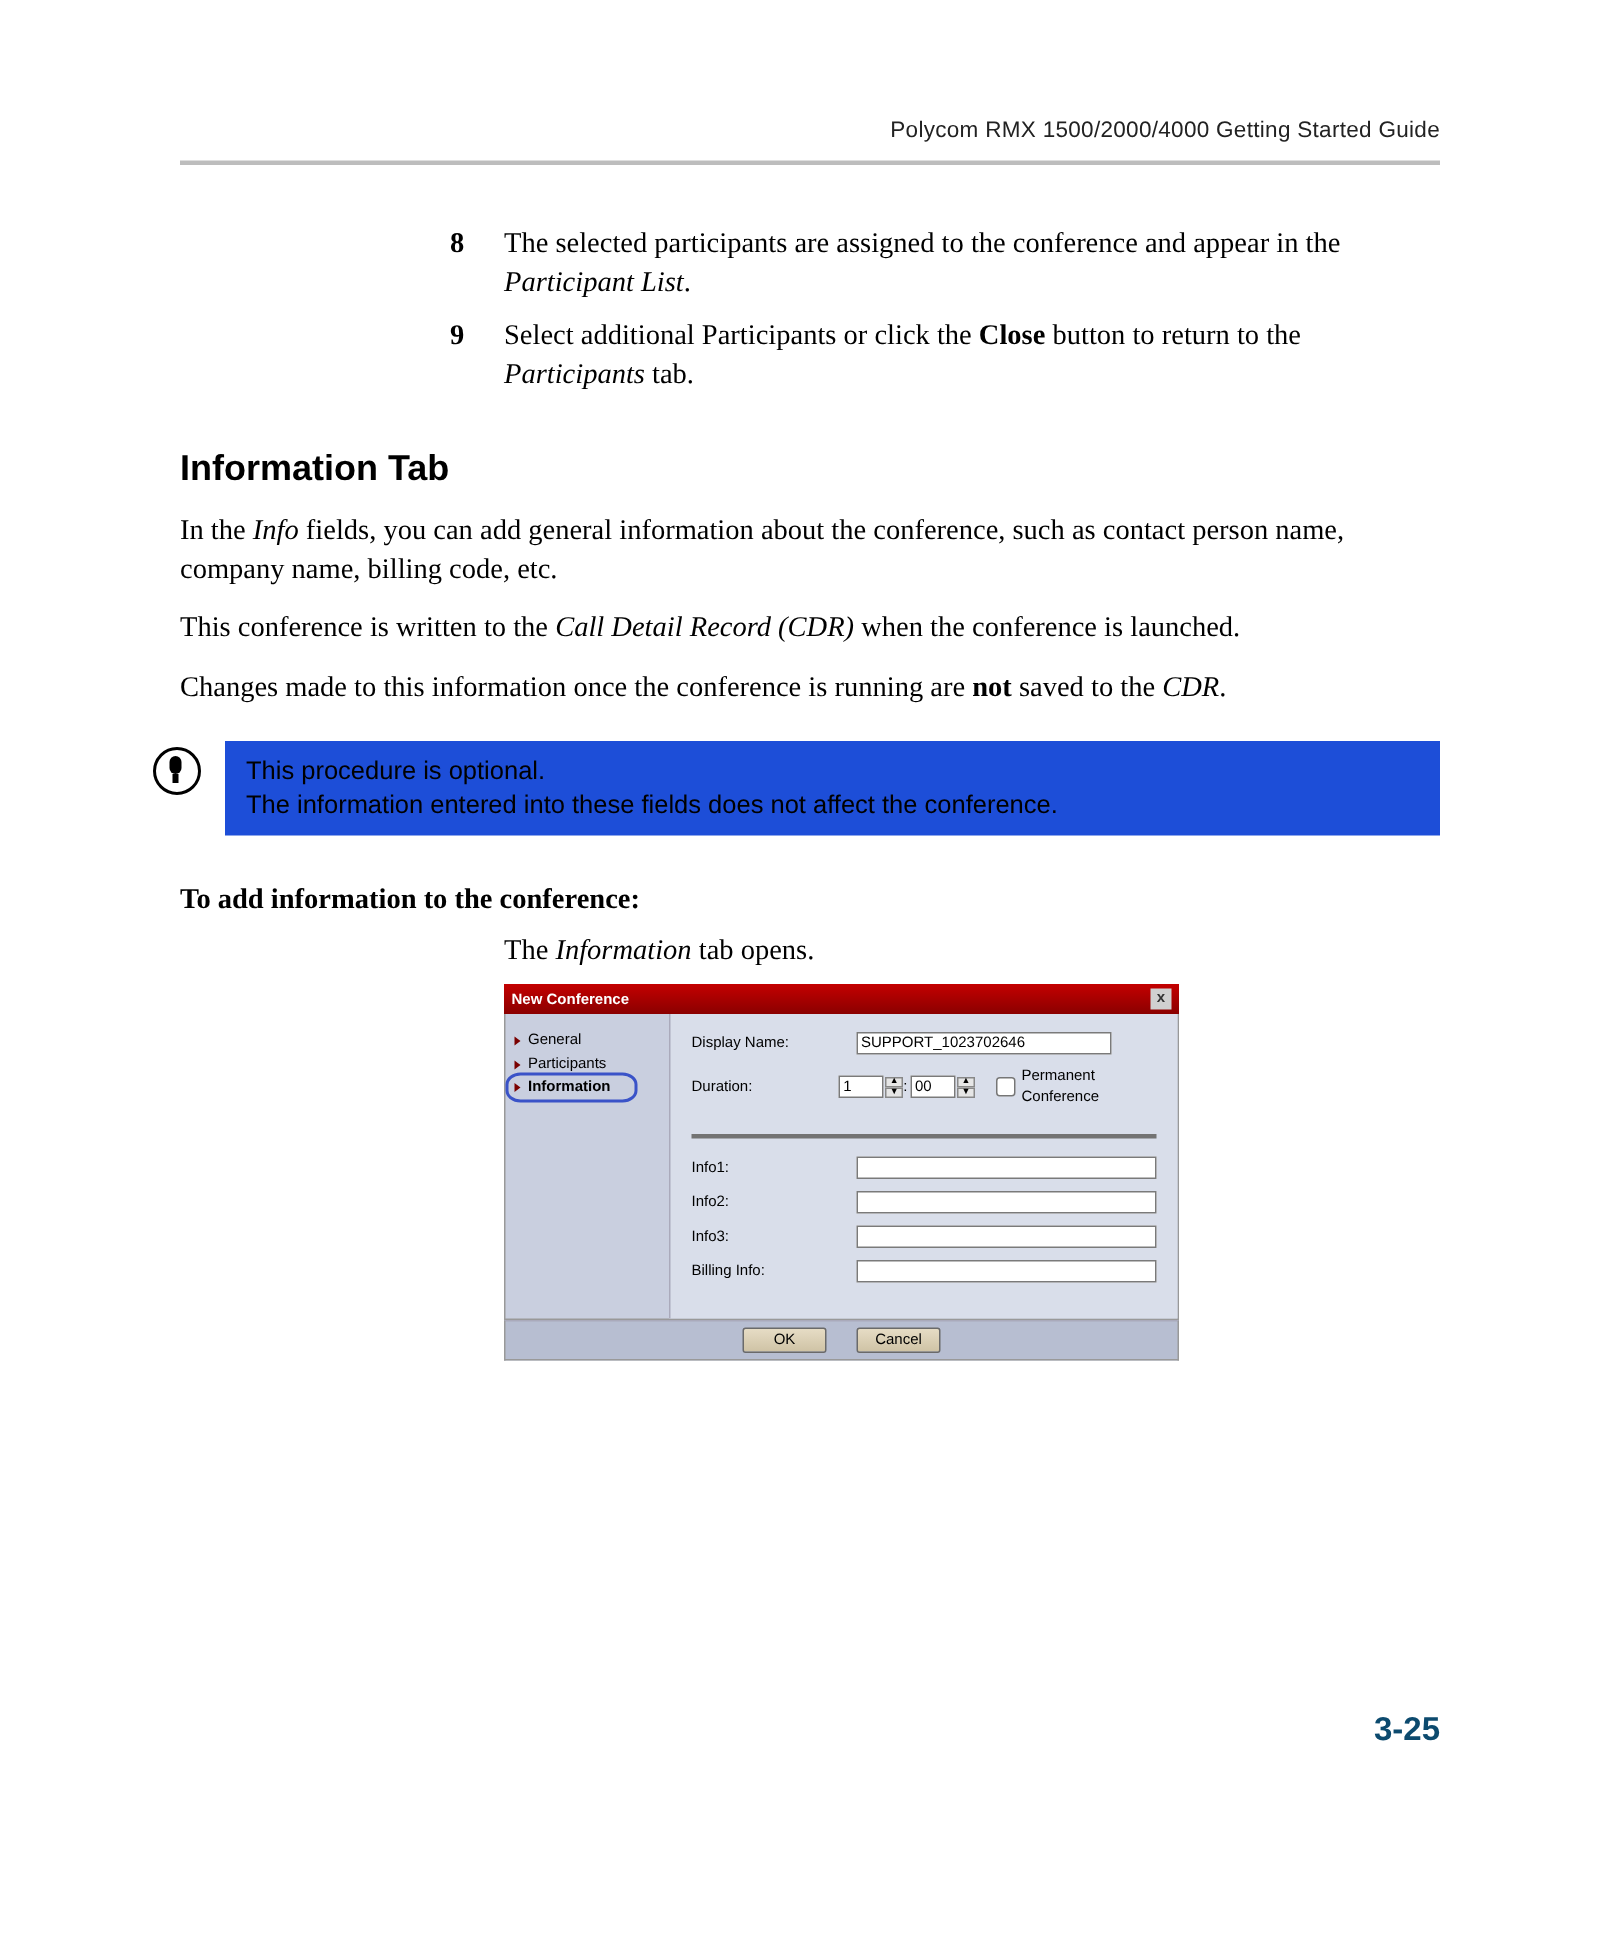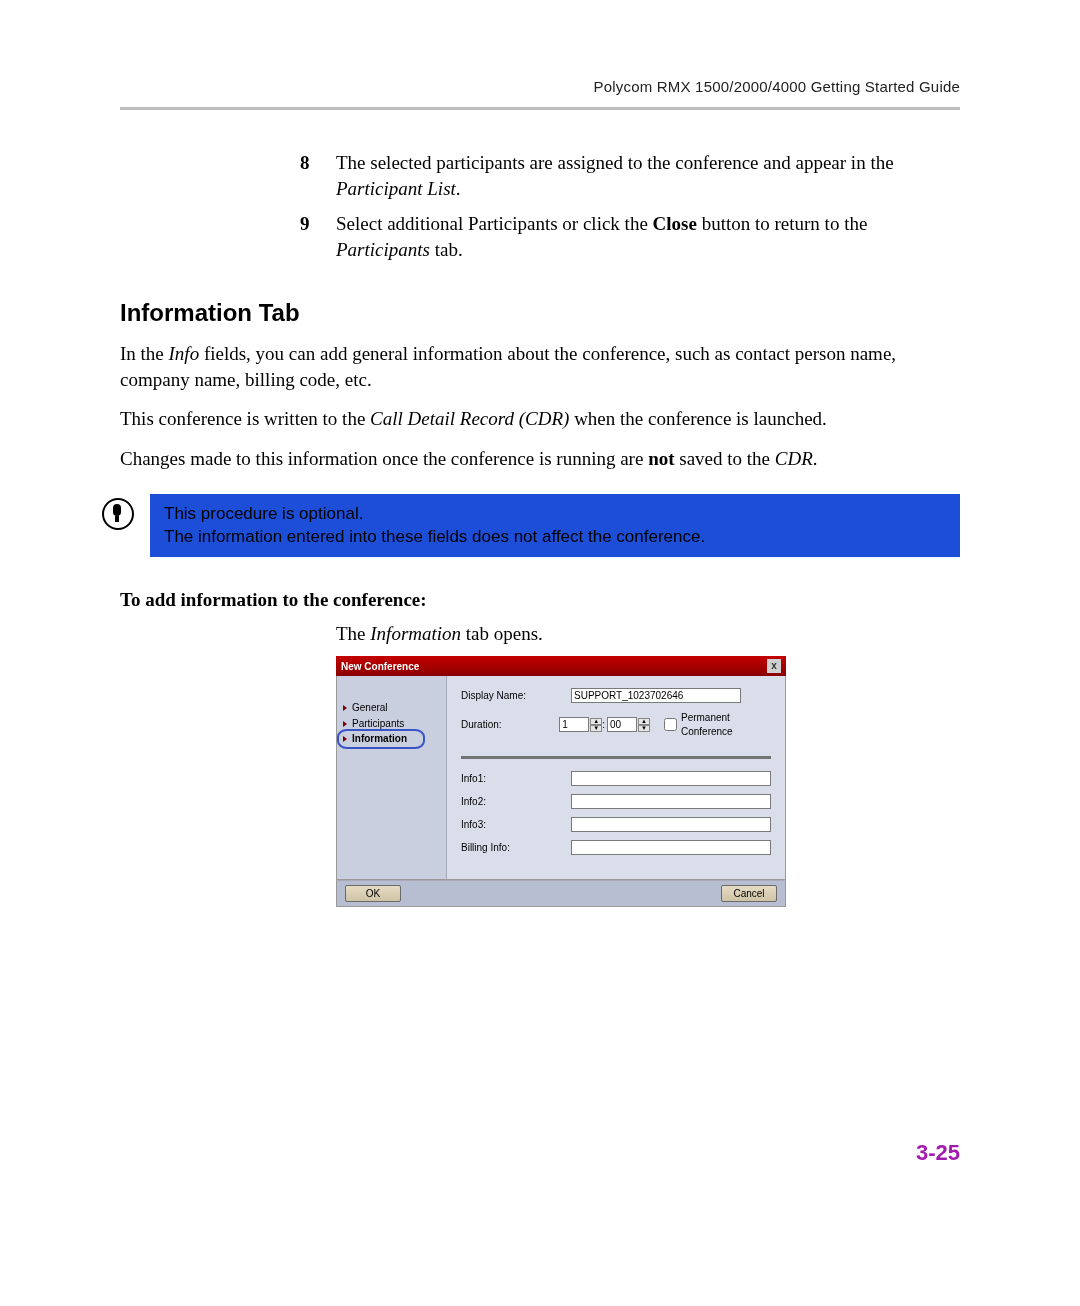--- a/index.html
+++ b/index.html
@@ -138,21 +138,20 @@
   }
   .dialog-body {
     display: flex;
     background: #c9cfdf;
     border: 1px solid #999;
     border-top: none;
   }
   .dialog-side {
     width: 110px;
     padding: 10px 6px;
-    margin-top: 14px;
   }
   .side-item {
     display: flex;
     align-items: center;
     font-size: 10px;
     color: #000;
     padding: 1px 0;
   }
   .side-arrow {
     width: 0; height: 0;
@@ -232,41 +231,41 @@
     display: inline-flex;
     align-items: center;
   }
   .chk input { margin-right: 4px; }
   .info-in { width: 200px; }
   .dialog-buttons {
     background: #b7bed1;
     border: 1px solid #999;
     border-top: 1px solid #aab;
     display: flex;
-    justify-content: space-between;
+    justify-content: center;
     padding: 4px 8px;
     gap: 20px;
   }
   .dialog-buttons button {
     width: 56px;
     height: 17px;
     font-size: 10px;
     border: 1px solid #6a6a6a;
     background: linear-gradient(#e6dcc5, #cfc3a5);
     border-radius: 2px;
   }
 
   .page-num {
     position: absolute;
     right: 120px;
     bottom: 140px;
     font-family: Arial, Helvetica, sans-serif;
     font-weight: bold;
     font-size: 22px;
-    color: #a21caf;
+    color: #0c4a6e;
   }
 </style>
 </head>
 <body>
 
 <div class="page">
 
   <div class="header-area">Polycom RMX 1500/2000/4000 Getting Started Guide</div>
   <hr class="top-rule">
 

